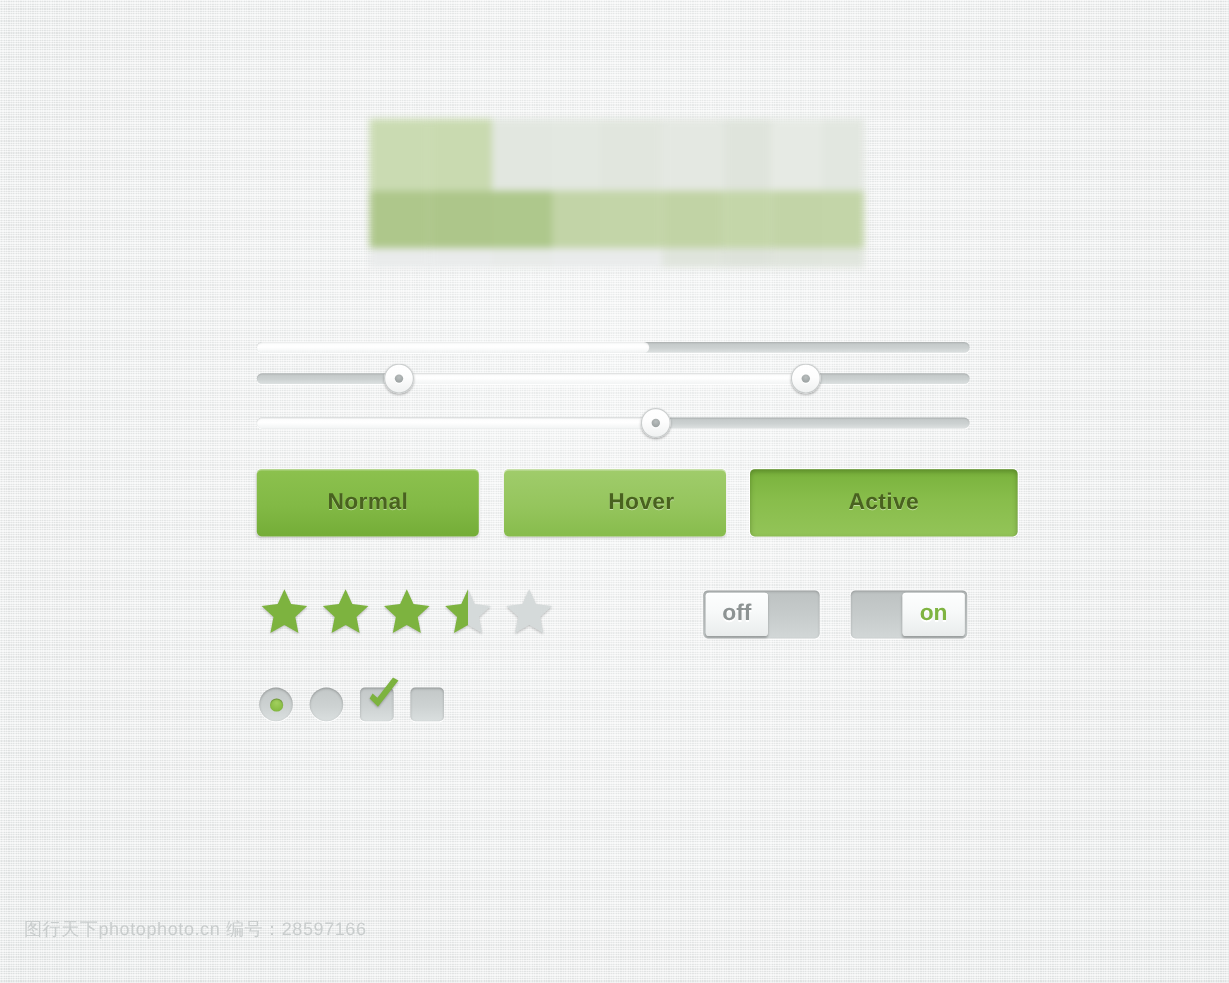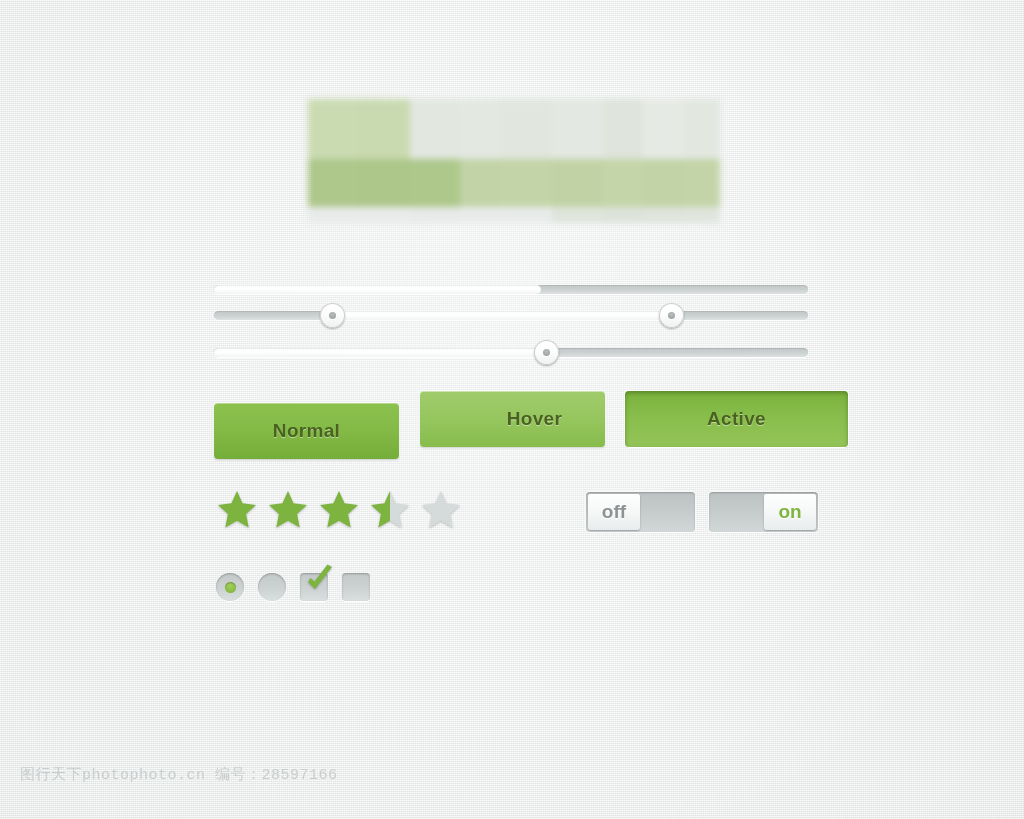--- a/index.html
+++ b/index.html
@@ -60,21 +60,20 @@
     position:absolute; height:56px; border-radius:4px;
     display:flex; align-items:center; justify-content:center;
     font-size:19px; font-weight:bold; letter-spacing:.3px;
     color:#49621f; text-shadow:0 1px 0 rgba(255,255,255,.45);
     cursor:pointer; user-select:none;
   }
   .btn.normal {
     left:214px; top:391px; width:185px;
     background:linear-gradient(to bottom,#8cc14e 0%,#82b945 55%,#74ad37 100%);
     box-shadow:0 1px 2px rgba(0,0,0,.22), inset 0 1px 0 rgba(255,255,255,.35), 0 0 0 1px #ffffff;
-    margin-top:12px;
   }
   .btn.hover {
     left:420px; top:391px; width:185px;
     background:linear-gradient(to bottom,#a0cc6b 0%,#95c55d 55%,#87bc4c 100%);
     box-shadow:0 1px 2px rgba(0,0,0,.20), inset 0 1px 0 rgba(255,255,255,.45), 0 0 0 1px #ffffff;
     padding-left:44px;
   }
   .btn.active {
     left:625px; top:391px; width:223px;
     background:linear-gradient(to bottom,#79b23c 0%,#88bd4b 45%,#93c458 100%);
@@ -82,21 +81,21 @@
   }
 
   
   .stars { position:absolute; left:216px; top:489px; display:flex; gap:9px; }
   .star { position:relative; width:42px; height:42px; }
   .star svg { display:block; width:42px; height:42px;
     filter: drop-shadow(0 1px 1px rgba(0,0,0,.22)); }
 
   
   .toggle {
-    position:absolute; top:492px; width:109px; height:40px; border-radius:4px;
+    position:absolute; top:492px; width:97px; height:40px; border-radius:4px;
     background:linear-gradient(to bottom,#bdc2c2 0%,#c6cbcb 50%,#d2d7d7 100%);
     box-shadow:inset 0 1px 2px rgba(0,0,0,.22), 0 1px 0 rgba(255,255,255,.85), 0 0 0 1px rgba(255,255,255,.55);
   }
   .toggle.off { left:586px; }
   .toggle.on  { left:709px;text-align:right; }
   .tknob {
     position:absolute; top:2px; width:52px; height:36px; border-radius:3px;
     background:linear-gradient(to bottom,#fdfefe 0%,#f7f9f9 45%,#e9ecec 100%);
     box-shadow:0 1px 2px rgba(0,0,0,.28), inset 0 1px 0 #ffffff;
     display:flex; align-items:center; justify-content:center;
@@ -125,21 +124,21 @@
   }
   .checkbox .tick {
     position:absolute; left:2px; top:-9px; width:34px; height:34px;
     filter: drop-shadow(0 1px 1px rgba(0,0,0,.25));
   }
 
   
   .watermark {
     position:absolute; left:20px; top:765px;
     font-size:15px; color:#c9cdcd; letter-spacing:.5px;
-    font-family:Liberation Mono, monospace;
+    font-family:Liberation Sans, sans-serif;
     white-space:nowrap; user-select:none;
   }
 </style>
 </head>
 <body>
 
 <div id="noise"></div>
 
 <div id="stage">
 

